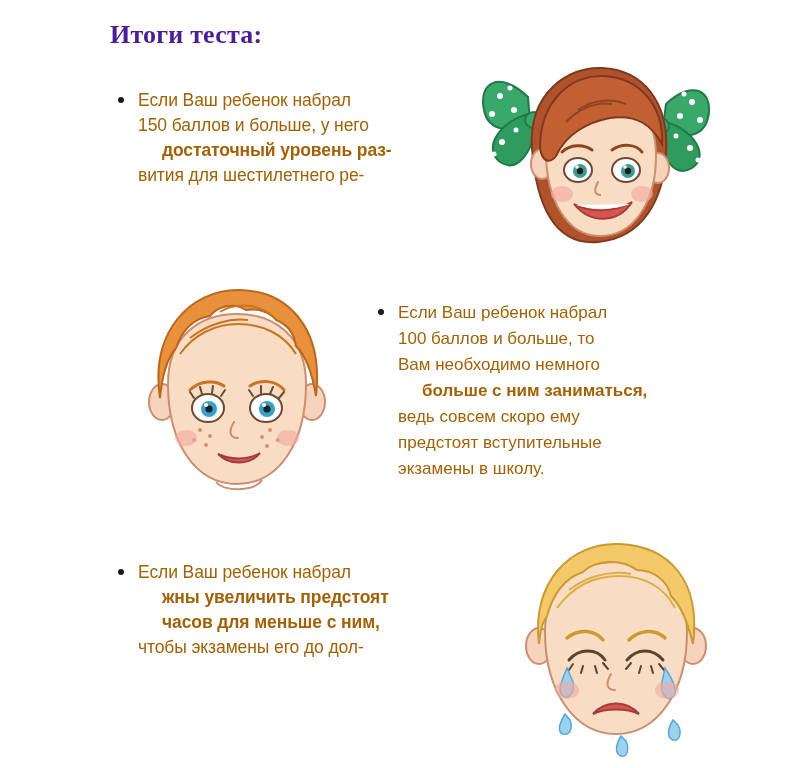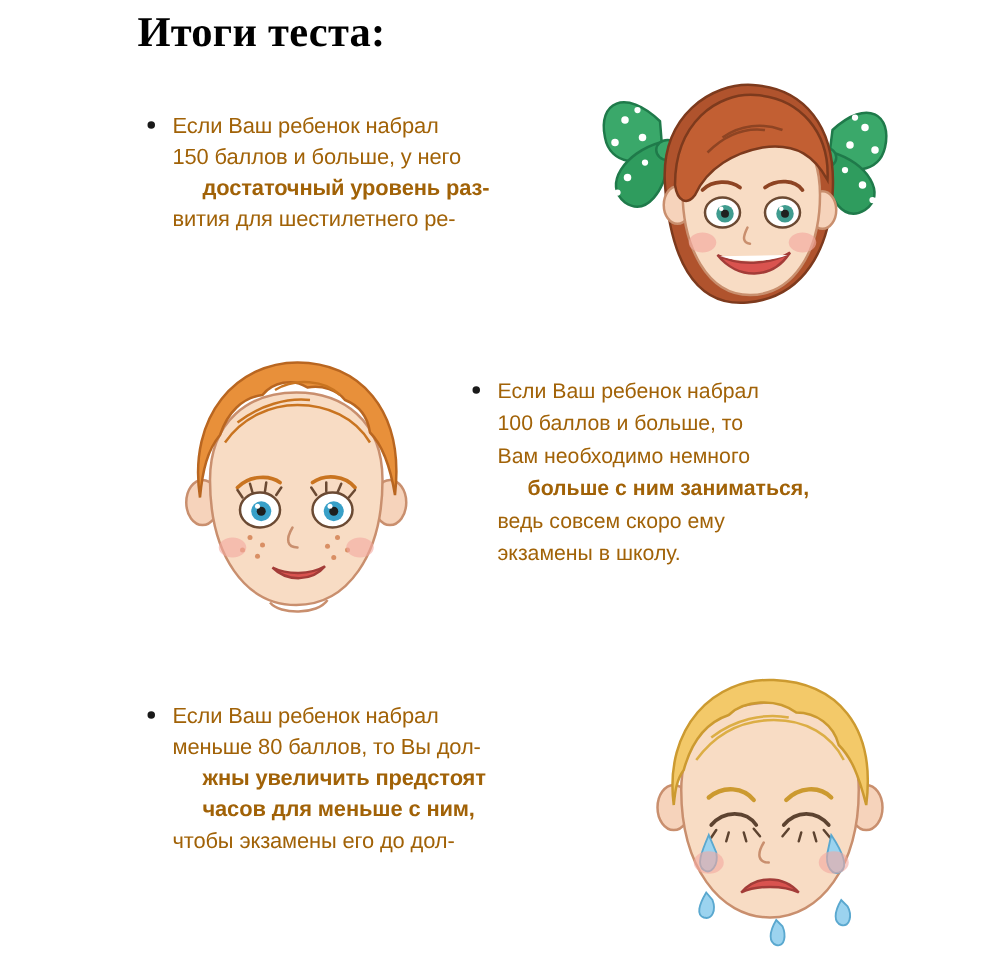--- a/index.html
+++ b/index.html
@@ -18,26 +18,26 @@
 
   .page {
     position: relative;
     width: 803px;
     height: 768px;
   }
 
   .page-title {
     position: absolute;
     left: 110px;
-    top: 8px;
+    top: 20px;
     font-family: "Liberation Serif", serif;
     font-weight: bold;
-    font-size: 34px;
+    font-size: 26px;
     letter-spacing: 0.2px;
-    color: #000000;
+    color: #4c1d95;
   }
 
   
   .block {
     position: absolute;
   }
   .block .bullet {
     position: absolute;
     left: 0;
     top: 9px;
@@ -97,29 +97,29 @@
   </div>
 
   <div class="block" id="block2">
     <span class="bullet"></span>
     <div class="text">
       <span class="l">Если Ваш ребенок набрал</span>
       <span class="l">100 баллов и больше, то</span>
       <span class="l">Вам необходимо немного</span>
       <span class="l"><b>больше с ним заниматься,</b></span>
       <span class="l">ведь совсем скоро ему</span>
+      <span class="l">предстоят вступительные</span>
       <span class="l">экзамены в школу.</span>
     </div>
   </div>
 
   <div class="block" id="block3">
     <span class="bullet"></span>
     <div class="text">
       <span class="l">Если Ваш ребенок набрал</span>
-      <span class="l">меньше 80 баллов, то Вы дол-</span>
       <span class="l"><b>жны увеличить предстоят</b></span>
       <span class="l"><b>часов для меньше с ним,</b></span>
       <span class="l">чтобы экзамены его до дол-</span>
     </div>
   </div>
 
   <div class="face" id="girl-bows">
     <svg viewBox="0 0 250 215" width="250" height="215" aria-hidden="true">
 
       <g>

